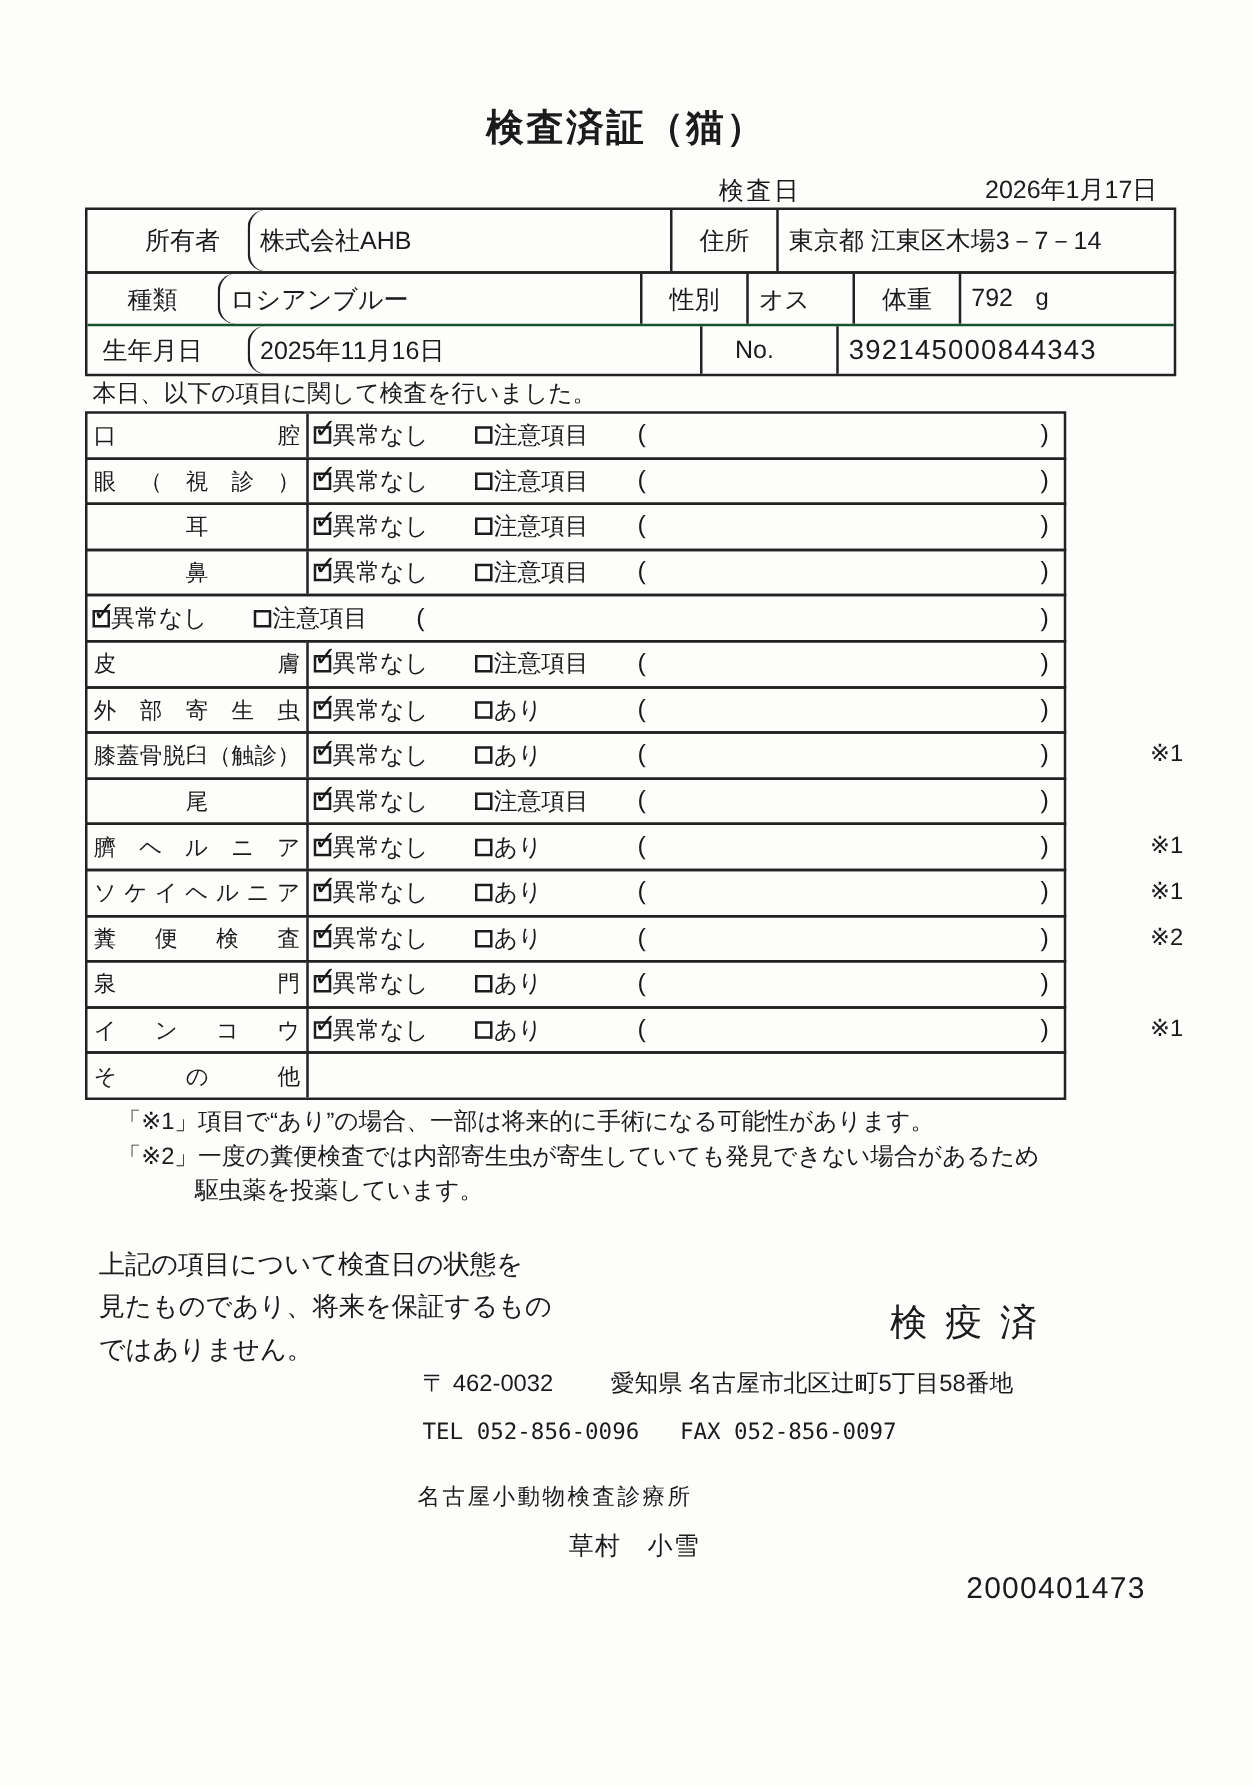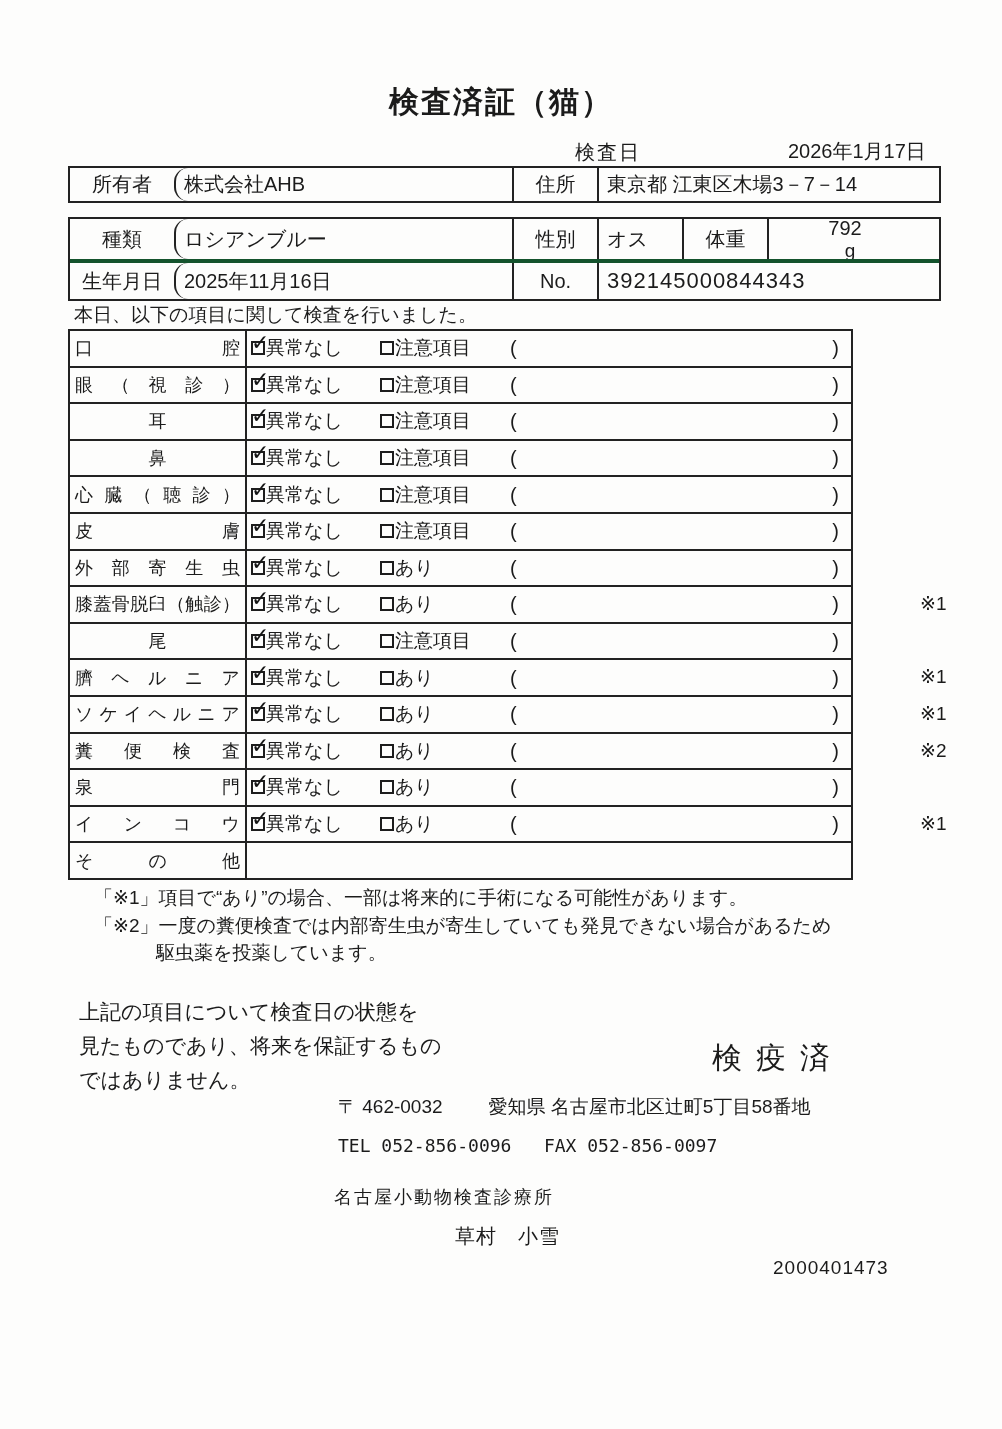--- a/index.html
+++ b/index.html
@@ -20,42 +20,42 @@
     font-size:30px; font-weight:bold; letter-spacing:2px;
   }
 
   
   .insp-date-label { top:139px; left:575px; font-size:20px; letter-spacing:2px; }
   .insp-date-value { top:138px; left:788px; font-size:20px; }
 
   
   .btable { border:2px solid #222; box-sizing:border-box; background:transparent; }
   .brow { display:flex; box-sizing:border-box; }
-  .brow + .brow { border-top:4px solid #14532d; }
+  .brow + .brow { border-top:2px solid #14532d;gap:24px; }
   .bcell {
     box-sizing:border-box;
     display:flex; align-items:center;
     font-size:20px;
     padding:0 8px;
     overflow:hidden;
     white-space:nowrap;
   }
   .bcell + .bcell { border-left:2px solid #222; }
   .bcell.center { justify-content:center; padding:0 2px; }
   .w104 { width:104px; flex:none; }
   .w338 { width:338px; flex:none;border-radius:14px; }
   .w85  { width:85px;  flex:none; }
   .flex1 { flex:1; }
 
   .owner-table { top:166px; left:68px; width:873px; }
-  .owner-table .brow { height:33px; }
+  .owner-table .brow { height:49px;padding-left:24px; }
 
   .pet-table { top:217px; left:68px; width:873px; }
   .pet-table .brow { height:40px; }
-  .weight-cell { justify-content:center;flex-direction:column; }
+  .weight-cell { justify-content:flex-start; }
   .weight-cell .wv { margin-right:18px; }
   .weight-cell .wu { margin-right:8px; font-size:19px; }
   .no-value-cell { font-size:22px; letter-spacing:1px; }
 
   
   .intro-line { top:302px; left:74px; font-size:19px; }
 
   
   .exam-table { top:329px; left:68px; width:847px; }
   .exam-row { position:relative; margin-top:-2px; width:785px; }
@@ -110,21 +110,21 @@
 
   
   .stamp { top:1038px; left:712px; font-size:30px; font-weight:500; letter-spacing:14px; white-space:nowrap; }
 
   
   .addr-line { top:1094px; left:338px; font-size:19px; white-space:nowrap; }
   .addr-line .postal { margin-right:46px; }
   .tel-line  { top:1135px; left:338px; font-size:18px; font-family:"DejaVu Sans Mono","Liberation Mono",monospace; white-space:pre; }
   .clinic-name { top:1185px; left:334px; font-size:18px; letter-spacing:2px; }
   .staff-name  { top:1223px; left:455px; font-size:20px; letter-spacing:1px; }
-  .doc-number  { top:1257px; left:773px; font-size:19px; letter-spacing:1px; }
+  .doc-number  { top:1257px; left:773px; font-size:24px; letter-spacing:1px; }
 </style>
 </head>
 <body>
 
 <div class="abs doc-title">検査済証（猫）</div>
 
 <div class="abs insp-date-label">検査日</div>
 <div class="abs insp-date-value">2026年1月17日</div>
 
 <div class="abs btable owner-table">
@@ -246,23 +246,20 @@
         </span>
         <span class="paren open">(</span>
         <span class="paren close">)</span>
       </div>
     </div>
     <span class="row-mark"></span>
   </div>
 
   <div class="exam-row">
     <div class="row-box">
-      <div class="cell-item">
-        <span class="item-text spread">心臓（聴診）</span>
-      </div>
       <div class="cell-content">
         <span class="chk-group chk-ok">
           <span class="cb checked">
               <span class="glyph">✓</span>
             </span>
           <span class="cb-label ok-label">異常なし</span>
         </span>
         <span class="chk-group chk-alt">
           <span class="cb"></span>
           <span class="cb-label alt-label">注意項目</span>

